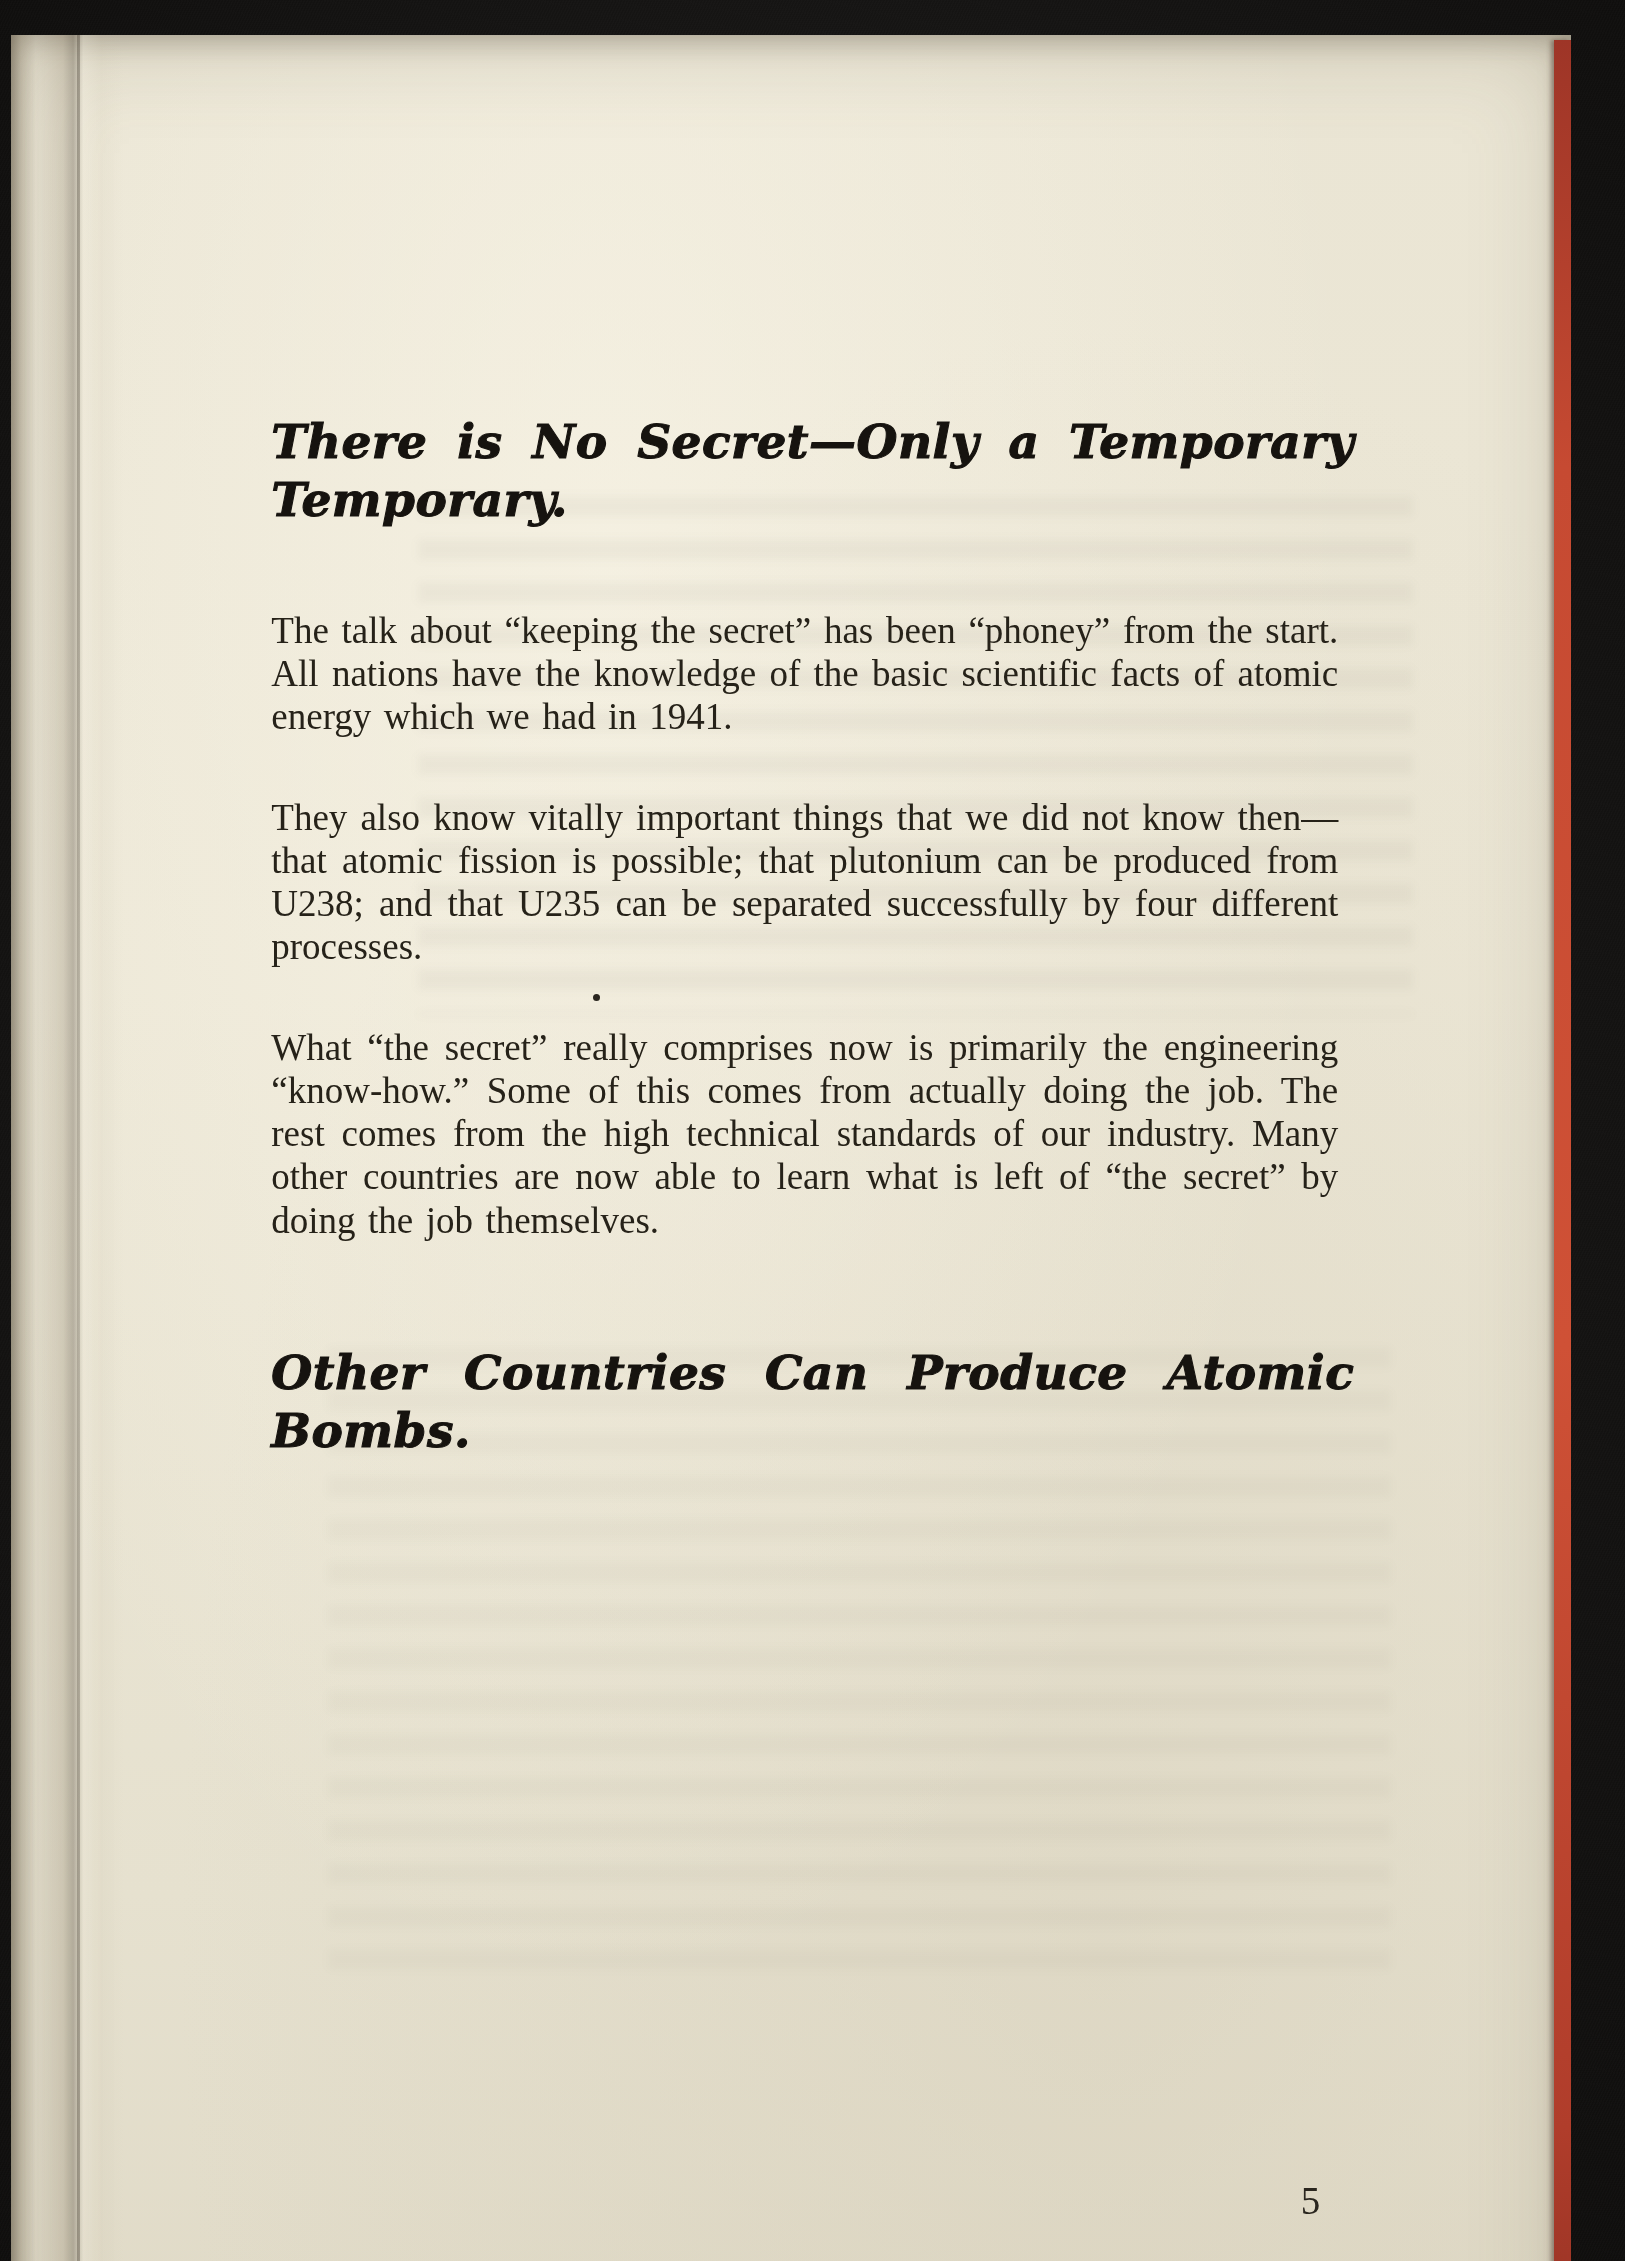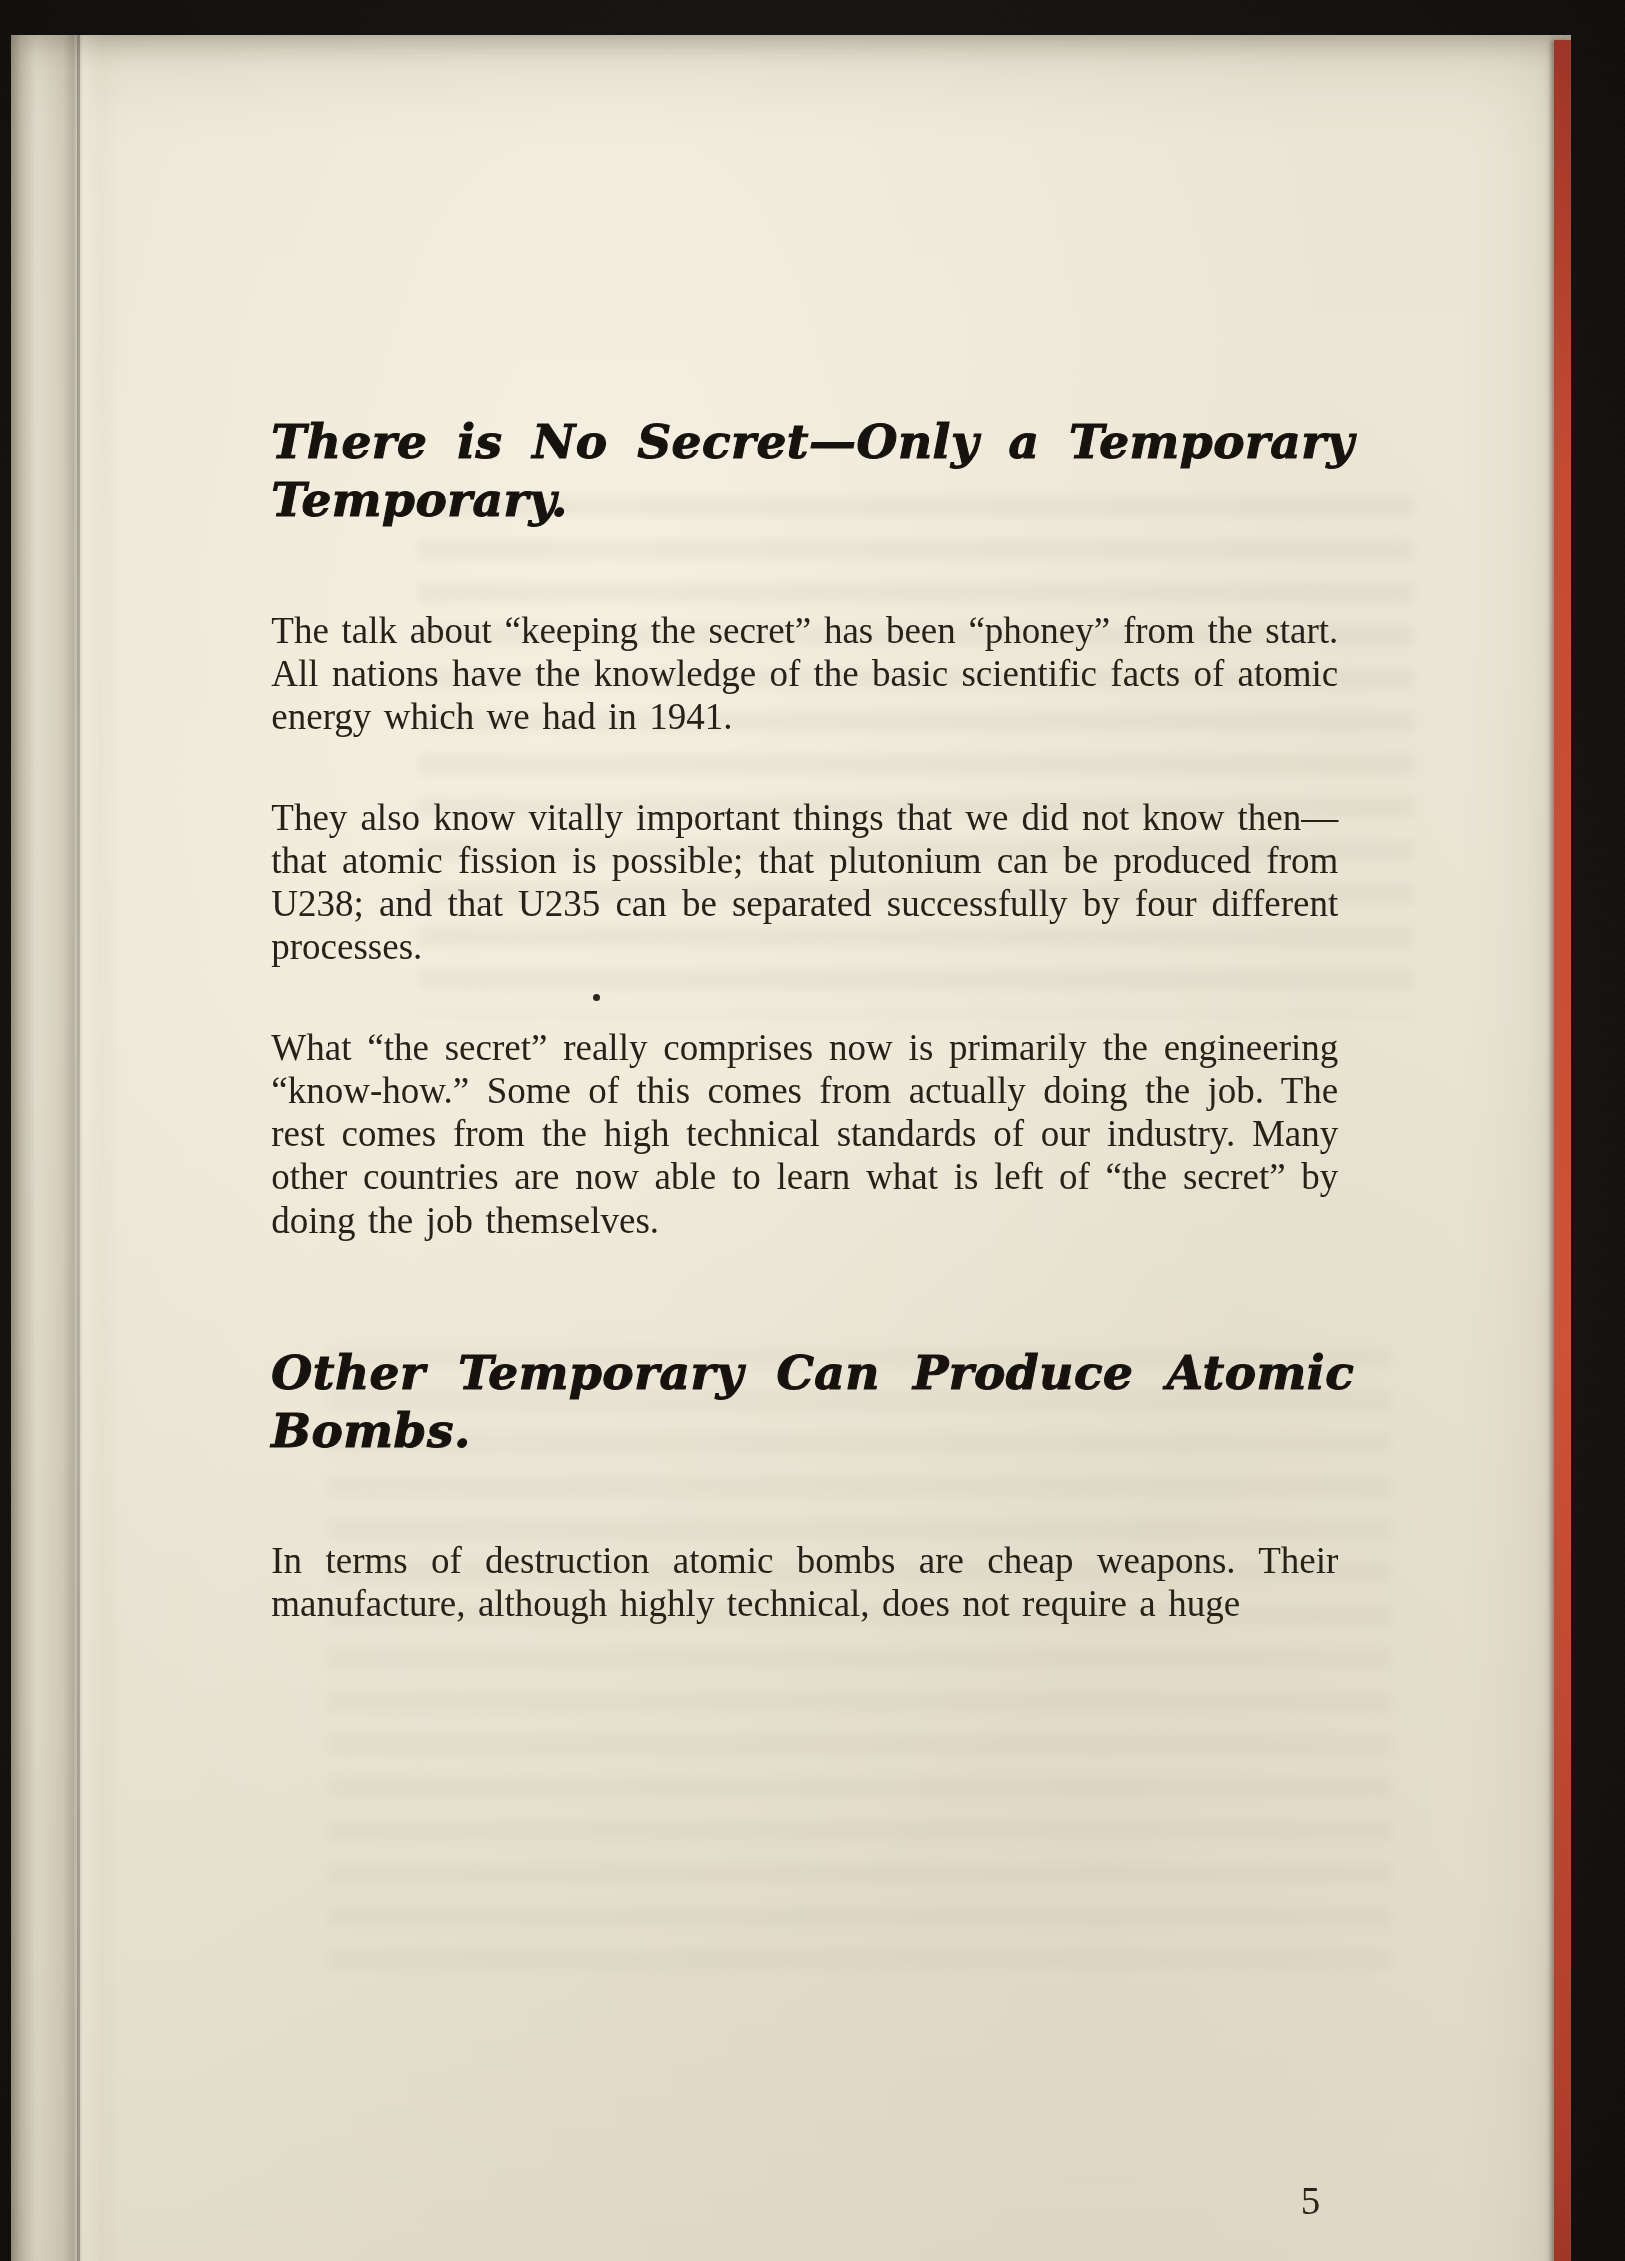--- a/index.html
+++ b/index.html
@@ -152,22 +152,21 @@
     <div class="content">
 
       <section>
         <h2 class="heading">There is No Secret—Only a Temporary Temporary.</h2>
         <p class="body">The talk about “keeping the secret” has been “phoney” from the start. All nations have the knowledge of the basic scientific facts of atomic energy which we had in 1941.</p>
         <p class="body">They also know vitally important things that we did not know then—that atomic fission is possible; that plutonium can be produced from U238; and that U235 can be separated successfully by four different processes.</p>
         <p class="body">What “the secret” really comprises now is primarily the engineering “know-how.” Some of this comes from actually doing the job. The rest comes from the high technical standards of our industry. Many other countries are now able to learn what is left of “the secret” by doing the job themselves.</p>
       </section>
 
       <section class="section-2">
-        <h2 class="heading">Other Temporary Can Produce Atomic Bombs.</h2>
-        <p class="body">In terms of destruction atomic bombs are cheap weapons. Their manufacture, although highly technical, does not require a huge</p>
+        <h2 class="heading">Other Countries Can Produce Atomic Bombs.</h2>
       </section>
 
     </div>
 
     <div class="ink-speck"></div>
 
     <div class="page-number">5</div>
 
     <div class="cover-edge"></div>
 

